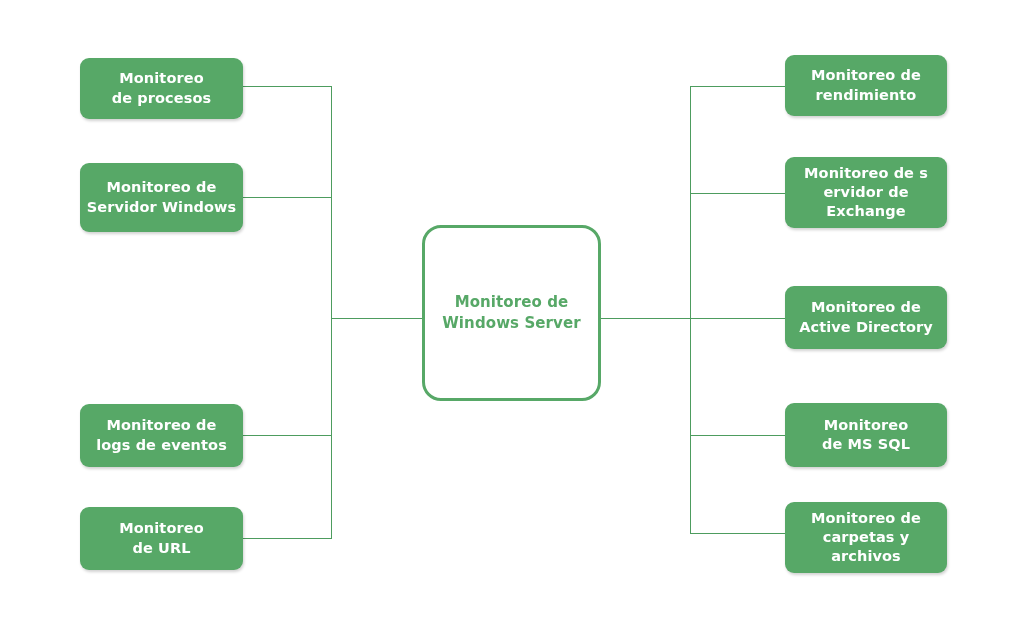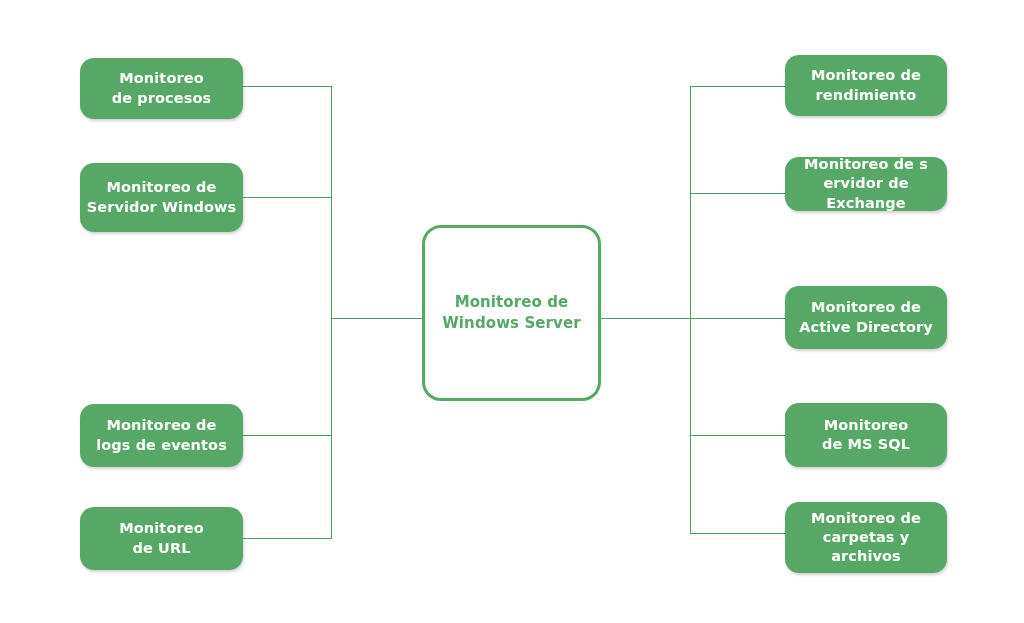--- a/index.html
+++ b/index.html
@@ -18,21 +18,21 @@
     overflow: hidden;
   }
   
   .node {
     position: absolute;
     box-sizing: border-box;
     display: flex;
     align-items: center;
     justify-content: center;
     text-align: center;
-    border-radius: 14px;
+    border-radius: 9px;
     background: #57a867;
     color: #ffffff;
     font-weight: bold;
     font-size: 14.5px;
     line-height: 1.32;
     letter-spacing: 0.1px;
     padding: 2px 6px;
     box-shadow: 1px 2px 3px rgba(0,0,0,0.18);
     z-index: 3;
   }
@@ -120,21 +120,21 @@
   <div class="root" style="left:422px; top:225px; width:179px; height:176px;">
     <span class="label">Monitoreo de
 Windows Server</span>
   </div>
 
   <div class="node" style="left:785px; top:55px; width:162px; height:61px;">
     <span class="label">Monitoreo de
 rendimiento</span>
   </div>
 
-  <div class="node" style="left:785px; top:157px; width:162px; height:54px;">
+  <div class="node" style="left:785px; top:157px; width:162px; height:71px;">
     <span class="label">Monitoreo de s
 ervidor de
 Exchange</span>
   </div>
 
   <div class="node" style="left:785px; top:286px; width:162px; height:63px;">
     <span class="label">Monitoreo de
 Active Directory</span>
   </div>
 

